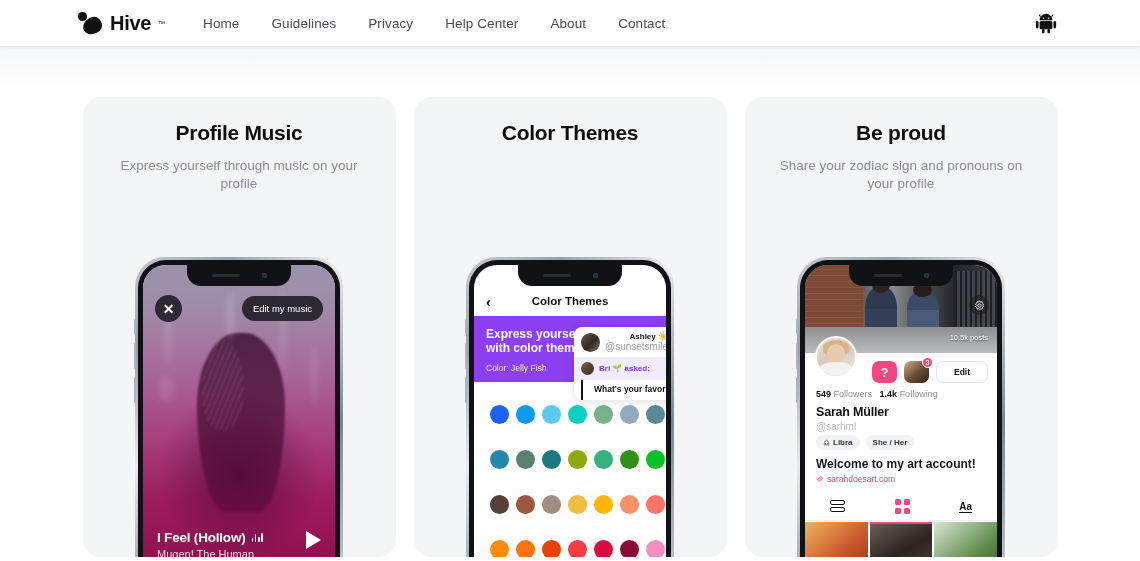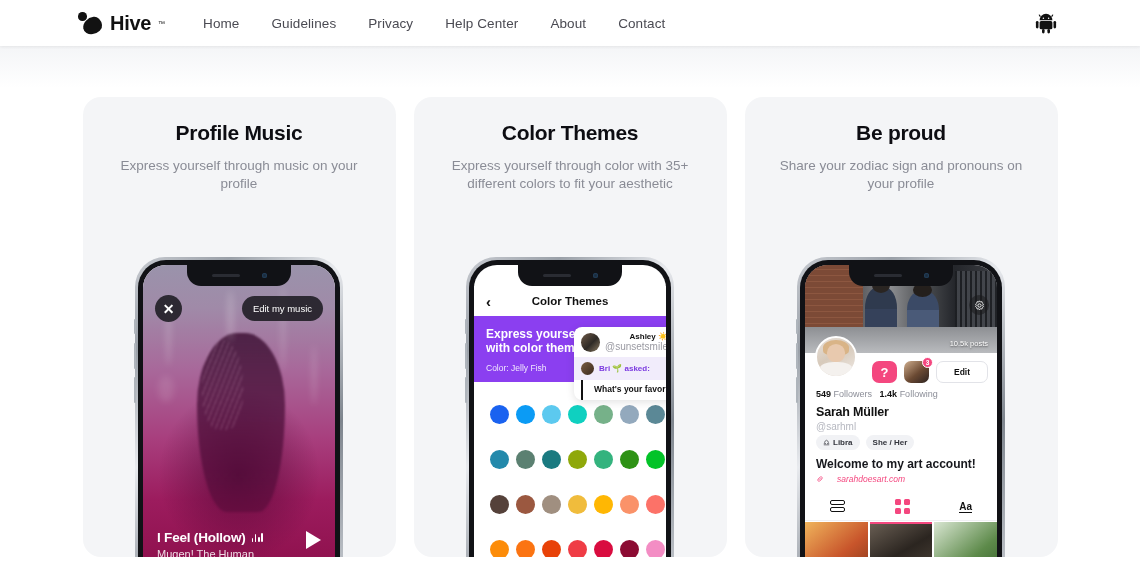--- a/index.html
+++ b/index.html
@@ -243,21 +243,21 @@
   .pf-cover .p2:before { content:""; position:absolute; left: 20%; top:-8px; width: 58%; height: 14px; background:#241f1c; border-radius:50%; }
   .pf-cover .grill { position: absolute; right: 0; top: 6px; width: 22%; height: 60px;
     background: repeating-linear-gradient(90deg,#1b1d21 0 2px, #45484e 2px 5px); opacity: 0.85; }
   .pf-gear {
     position: absolute; right: 8px; top: 30px; width: 20px; height: 20px;
     border-radius: 50%; background: rgba(25,25,28,0.55);
     display: flex; align-items: center; justify-content: center; cursor: pointer; z-index: 6;
   }
   .pf-posts {
     position: absolute; right: 9px; top: 68px; color: #fff; font-size: 7.5px;
-    text-shadow: 0 1px 2px rgba(0,0,0,0.6); z-index: 6; margin-top: 6px;
+    text-shadow: 0 1px 2px rgba(0,0,0,0.6); z-index: 6;
   }
   .pf-body { position: absolute; top: 88px; left: 0; right: 0; bottom: 0; background: #fff; }
   .pf-actions { position: absolute; top: 8px; right: 9px; display: flex; align-items: center; gap: 7px; }
   .pf-q {
     width: 25px; height: 22px; border-radius: 7px; background: #f4477f;
     color: #fff; font-size: 13px; font-weight: bold;
     display: flex; align-items: center; justify-content: center; cursor: pointer;
   }
   .pf-thumb-wrap { position: relative; }
   .pf-thumb {
@@ -291,21 +291,21 @@
   .pf-stats b { color: #111; font-weight: bold; }
   .pf-name { position: absolute; left: 11px; top: 52px; font-size: 12.5px; font-weight: bold; color: #111; letter-spacing: -0.2px; }
   .pf-handle { position: absolute; left: 11px; top: 68px; font-size: 10px; color: #b6b8c0; }
   .pf-chips { position: absolute; left: 11px; top: 82px; display: flex; gap: 6px; }
   .chip {
     height: 15px; padding: 0 7px; border-radius: 8px; background: #f1f2f5;
     font-size: 8px; font-weight: bold; color: #32343c;
     display: flex; align-items: center; gap: 3px; cursor: pointer;
   }
   .pf-bio { position: absolute; left: 11px; top: 104px; font-size: 12px; font-weight: bold; color: #17181d; }
-  .pf-link { position: absolute; left: 11px; top: 121px; font-size: 8.5px; color: #f4477f; display: flex; align-items: center; gap: 13px; cursor: pointer; font-style: italic; }
+  .pf-link { position: absolute; left: 11px; top: 121px; font-size: 8.5px; color: #f4477f; display: flex; align-items: center; gap: 3px; cursor: pointer; }
   .pf-tabs {
     position: absolute; left: 0; right: 0; top: 140px; height: 28px;
     display: flex; align-items: center; justify-content: space-around;
     border-bottom: 1px solid #f0f0f3;
   }
   .pf-tab { display: flex; flex-direction: column; align-items: center; cursor: pointer; }
   .ic-list i { display:block; width: 15px; height: 5px; border: 1.4px solid #111; border-radius: 2px; margin-bottom: 2px; }
   .ic-grid { display: grid; grid-template-columns: repeat(2,6px); gap: 3px; }
   .ic-grid i { display:block; width: 6px; height: 6px; background: #f4477f; border-radius: 1.5px; }
   .ic-aa { font-size: 10px; font-weight: bold; color: #111; border-bottom: 1.5px solid #111; line-height: 11px; }
@@ -405,21 +405,20 @@
                 <div class="play-btn"></div>
               </div>
             </div>
           </div>
         </div>
       </div>
     </div>
 
     <div class="card">
       <div class="card-title">Color Themes</div>
-      <div class="card-desc">Express yourself through color with 35+ different colors to fit your aesthetic</div>
 
       <div class="phone">
         <div class="phone-outer">
           <div class="side-btn b1"></div>
             <div class="side-btn b2"></div>
             <div class="side-btn b3"></div>
           <div class="phone-bezel">
             <div class="phone-screen">
 
               <div class="ct-header">

